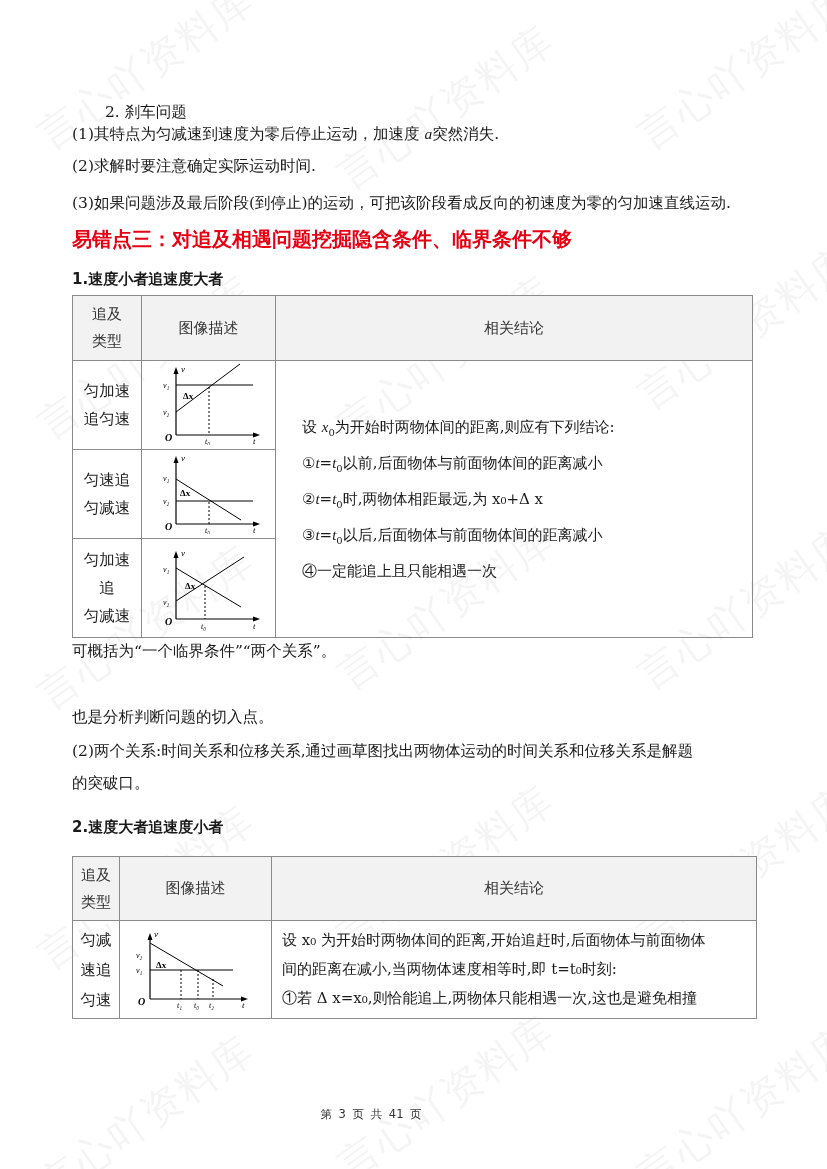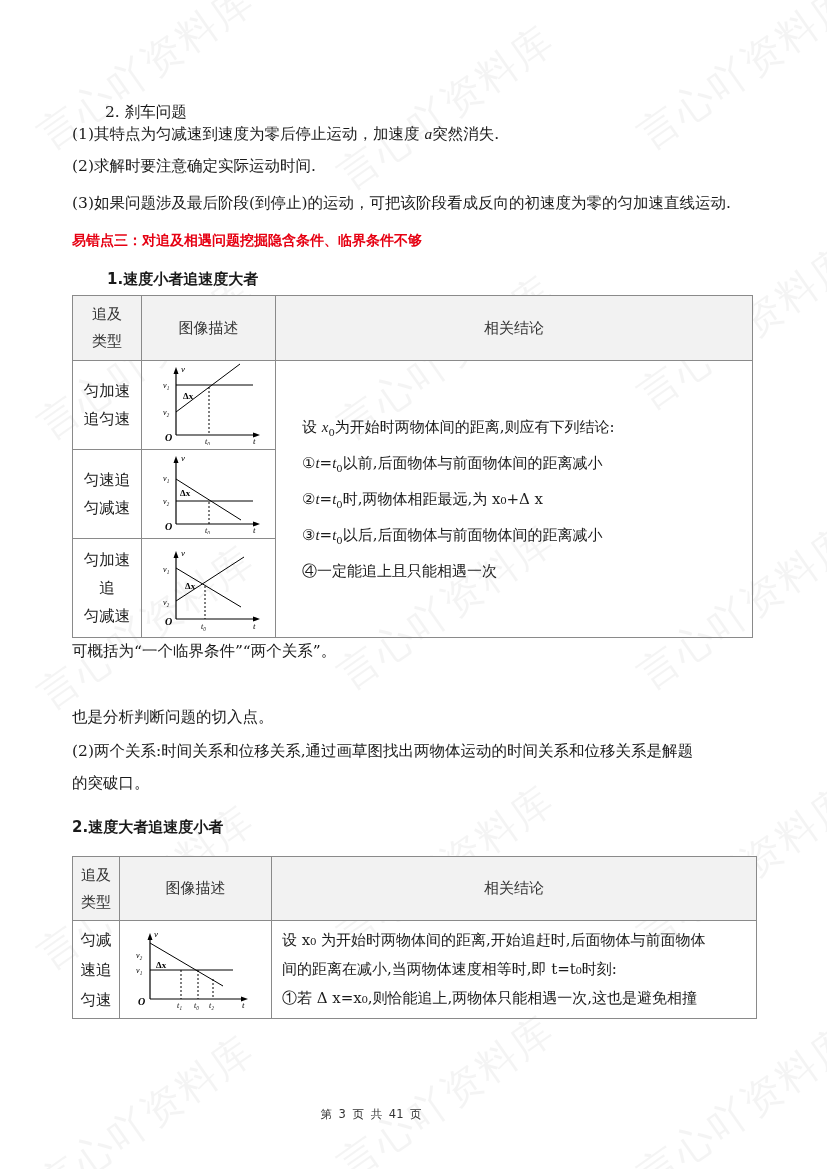--- a/index.html
+++ b/index.html
@@ -6,21 +6,21 @@
   html, body { width: 827px; height: 1169px; background: #ffffff; overflow: hidden; }
   body { position: relative; font-family: "DejaVu Serif", "Liberation Serif", serif; color: #1a1a1a; }
 
   .watermark-layer { position: absolute; inset: 0; pointer-events: none; overflow: hidden; z-index: 0; }
   .wm { position: absolute; font-family: "DejaVu Sans", sans-serif; font-size: 40px; color: rgba(0,0,0,0.045); transform: rotate(-35deg); white-space: nowrap; letter-spacing: 2px; }
 
   .page { position: absolute; left: 0; top: 0; width: 827px; height: 1169px; z-index: 1; }
 
   .para { position: absolute; left: 72px; font-size: 15.5px; line-height: 22px; white-space: nowrap; }
   .para.wrap { white-space: normal; width: 690px; }
-  .red { color: #e60012; font-weight: bold; font-family: Liberation Mono, monospace; font-size: 14px; }
+  .red { color: #e60012; font-weight: bold; font-family: Liberation Mono, monospace; font-size: 20px; }
   .bold-h { font-weight: bold; font-family: "DejaVu Sans", sans-serif; font-size: 15px; }
   i.m { font-family: "Liberation Serif", "DejaVu Serif", serif; font-style: italic; }
   sub { font-size: 10px; }
 
   table.tb { position: absolute; left: 72px; border-collapse: collapse; font-size: 15px; }
   table.tb td { border: 1px solid #8a8a8a; vertical-align: middle; }
   table.tb tr.head td { background: #f2f2f2; text-align: center; color: #333; }
   .type-cell { text-align: center; line-height: 28px; font-size: 15.5px; color: #222; }
   .graph-cell { padding: 0; text-align: center; }
   .concl { padding-left: 26px; font-size: 15px; line-height: 30px; }
@@ -54,21 +54,21 @@
 <div class="page">
 
   <div class="para" style="top:101px;margin-left:33px;">2. 刹车问题</div>
   <div class="para" style="top:123px;">
     <span>(1)其特点为匀减速到速度为零后停止运动，加速度 </span><i class="m">a</i><span>突然消失.</span>
   </div>
   <div class="para" style="top:155px;">(2)求解时要注意确定实际运动时间.</div>
   <div class="para wrap" style="top:192px;">(3)如果问题涉及最后阶段(到停止)的运动，可把该阶段看成反向的初速度为零的匀加速直线运动.</div>
   <div class="para red" style="top:230px;">易错点三：对追及相遇问题挖掘隐含条件、临界条件不够</div>
 
-  <div class="para bold-h" style="top:268px;margin-left:35px;">1.速度小者追速度大者</div>
+  <div class="para bold-h" style="top:268px;">1.速度小者追速度大者</div>
 
   <table class="tb" style="top:295px;width:681px;">
     <colgroup>
         <col style="width:69px">
         <col style="width:134px">
         <col style="width:478px">
       </colgroup>
     <tbody>
         <tr class="head" style="height:65px;">
       <td style="line-height:27px;padding:0 16px;">追及类型</td>

